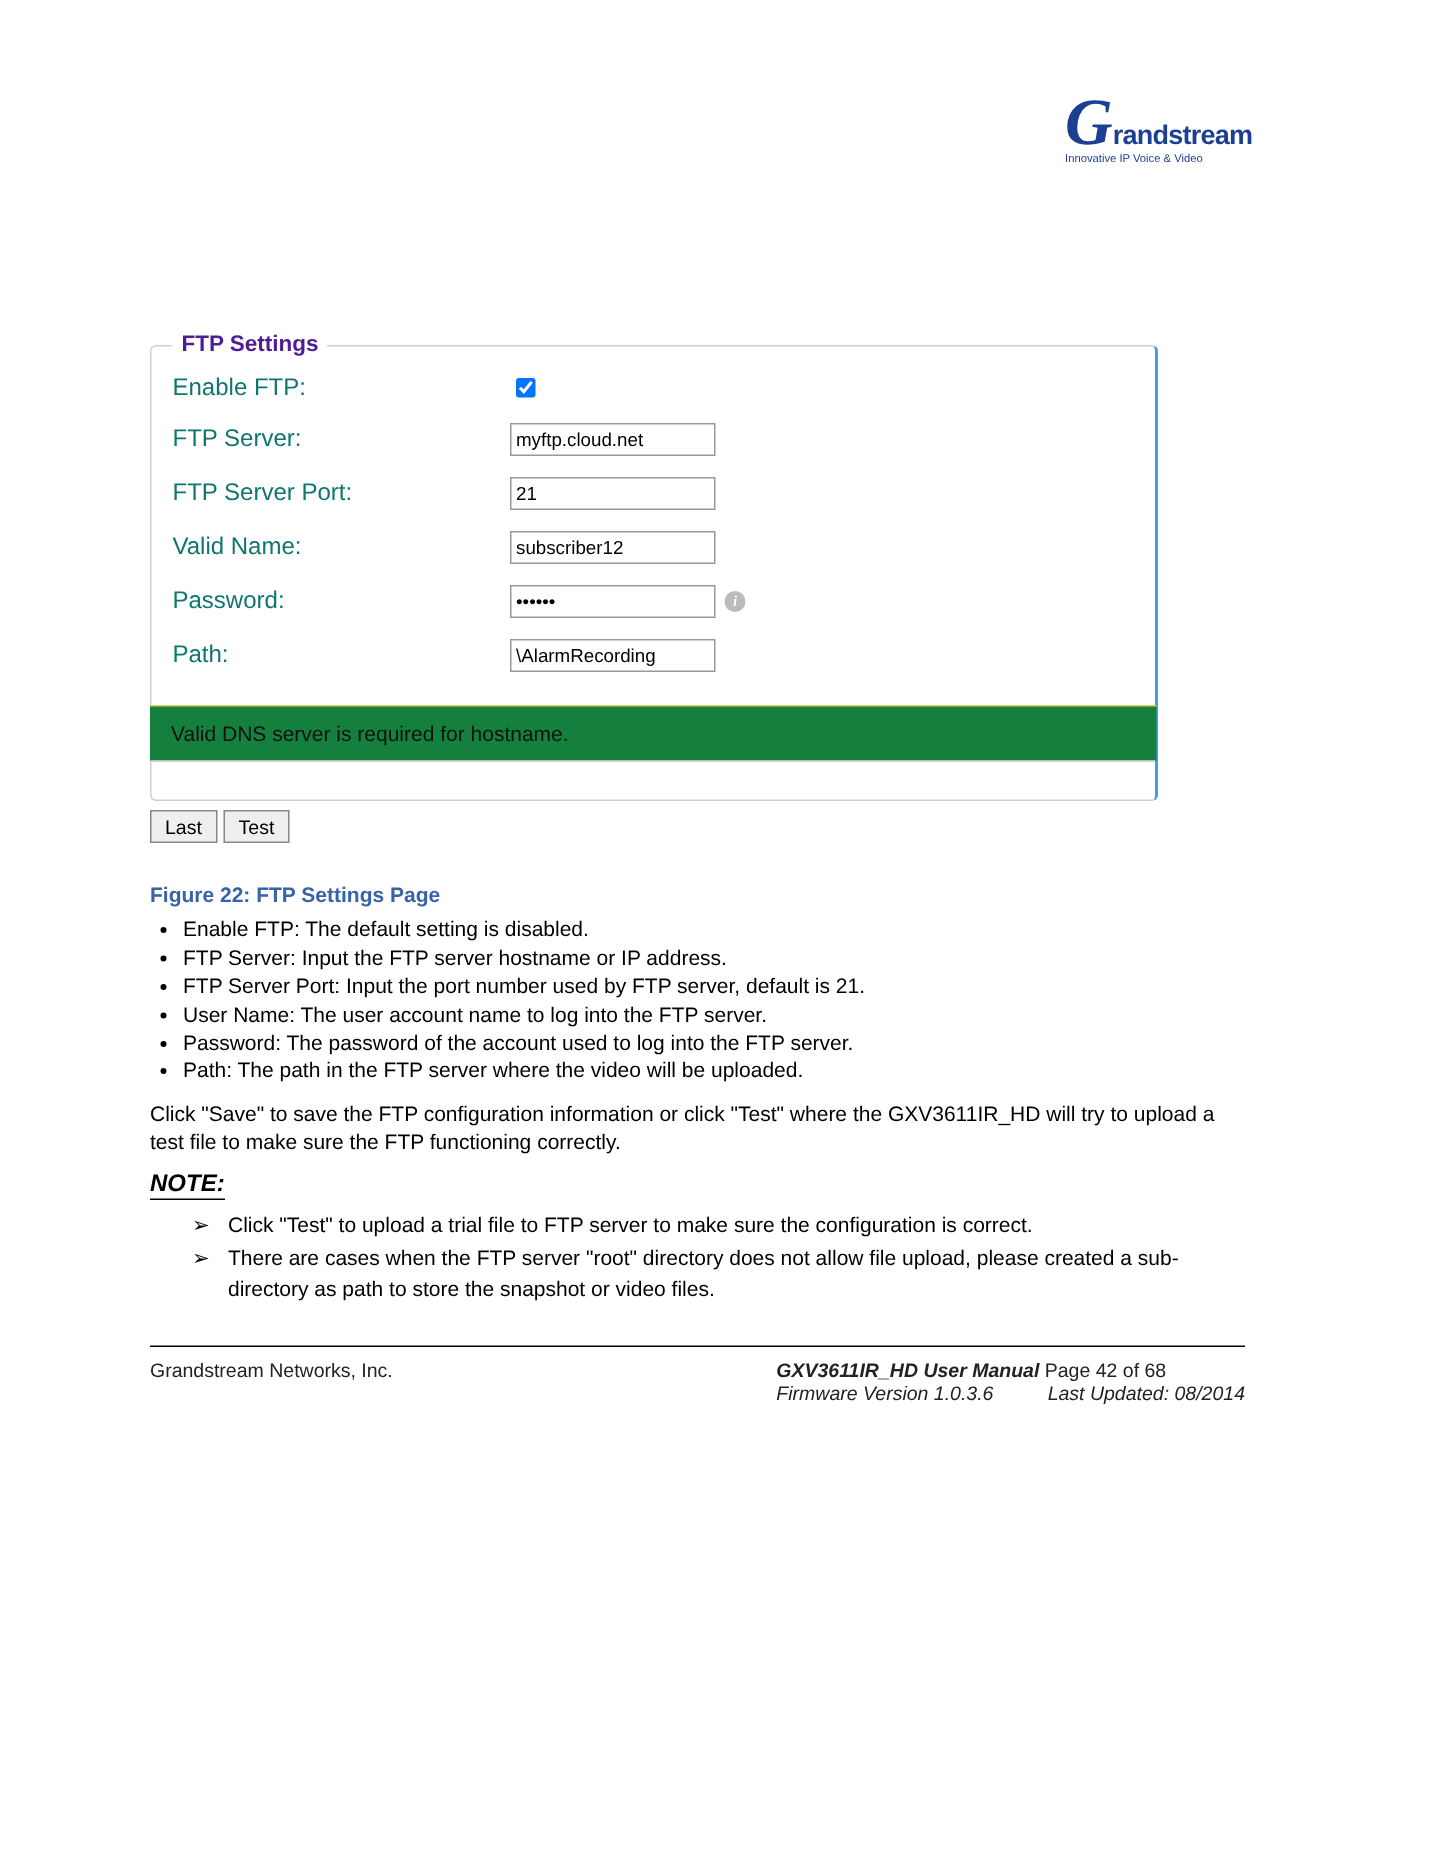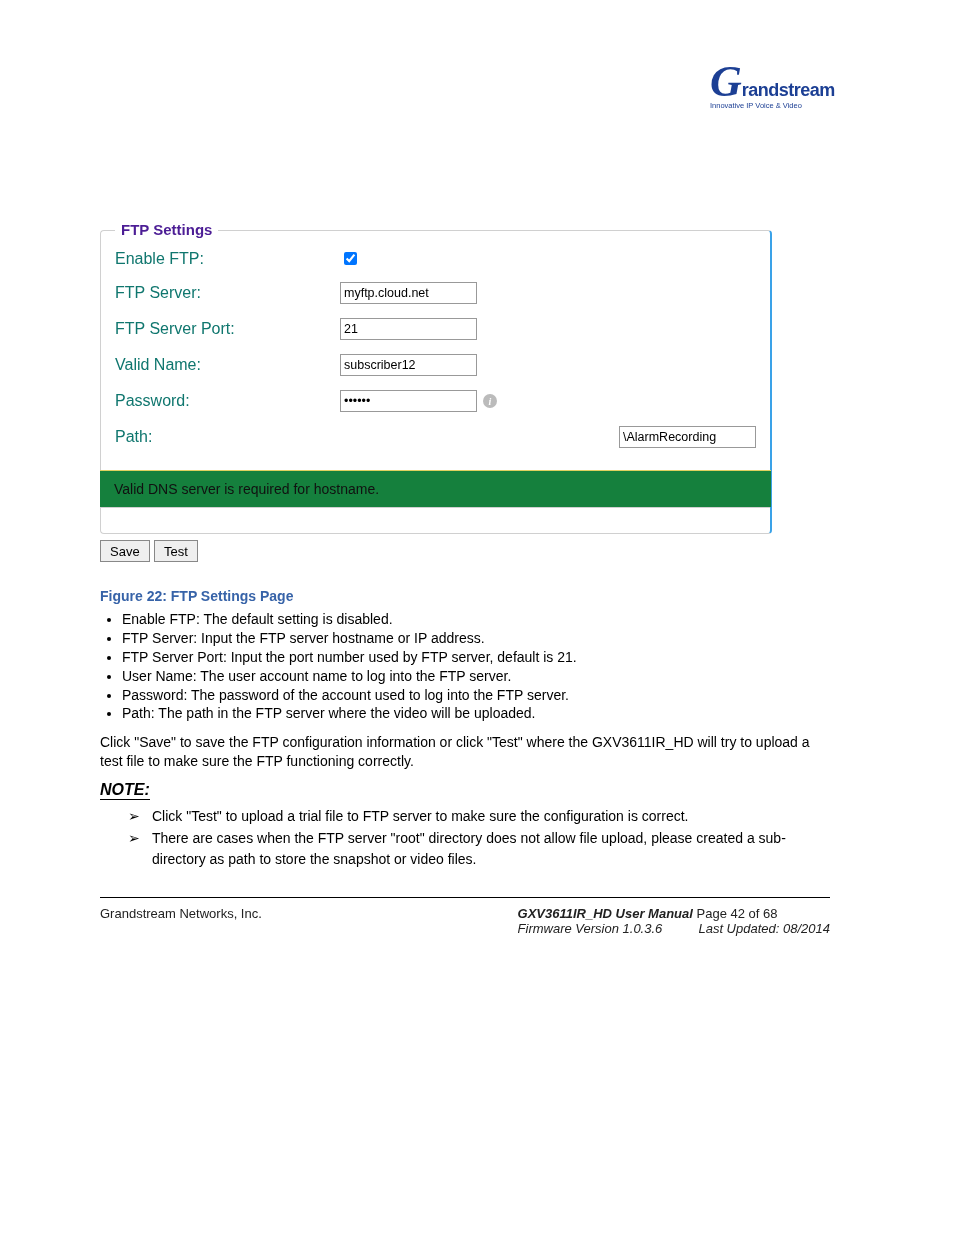--- a/index.html
+++ b/index.html
@@ -205,32 +205,32 @@
         <div class="lbl">Valid Name:</div>
         <input type="text" value="subscriber12" style="">
       </div>
 
       <div class="row">
         <div class="lbl">Password:</div>
         <input type="password" value="••••••" style="">
         <span class="info-icon">i</span>
       </div>
 
-      <div class="row" style="margin-bottom:8px;justify-content:space-between;">
+      <div class="row" style="margin-bottom:8px;">
         <div class="lbl">Path:</div>
         <input type="text" value="\AlarmRecording" style="">
       </div>
 
     </div>
     <div class="notice">Valid DNS server is required for hostname.</div>
     <div class="blank-bar"></div>
   </div>
 
   <div class="btnrow">
-    <button class="btn">Save</button>
+    <button class="btn">Last</button>
     <button class="btn">Test</button>
   </div>
 
   <div class="caption">Figure 22:  FTP Settings Page</div>
 
   <ul class="bullets">
     <li>Enable FTP:  The default setting is disabled.</li>
     <li>FTP Server:  Input the FTP server hostname or IP address.</li>
     <li>FTP Server Port:  Input the port number used by FTP server, default is 21.</li>
     <li>User Name:  The user account name to log into the FTP server.</li>

